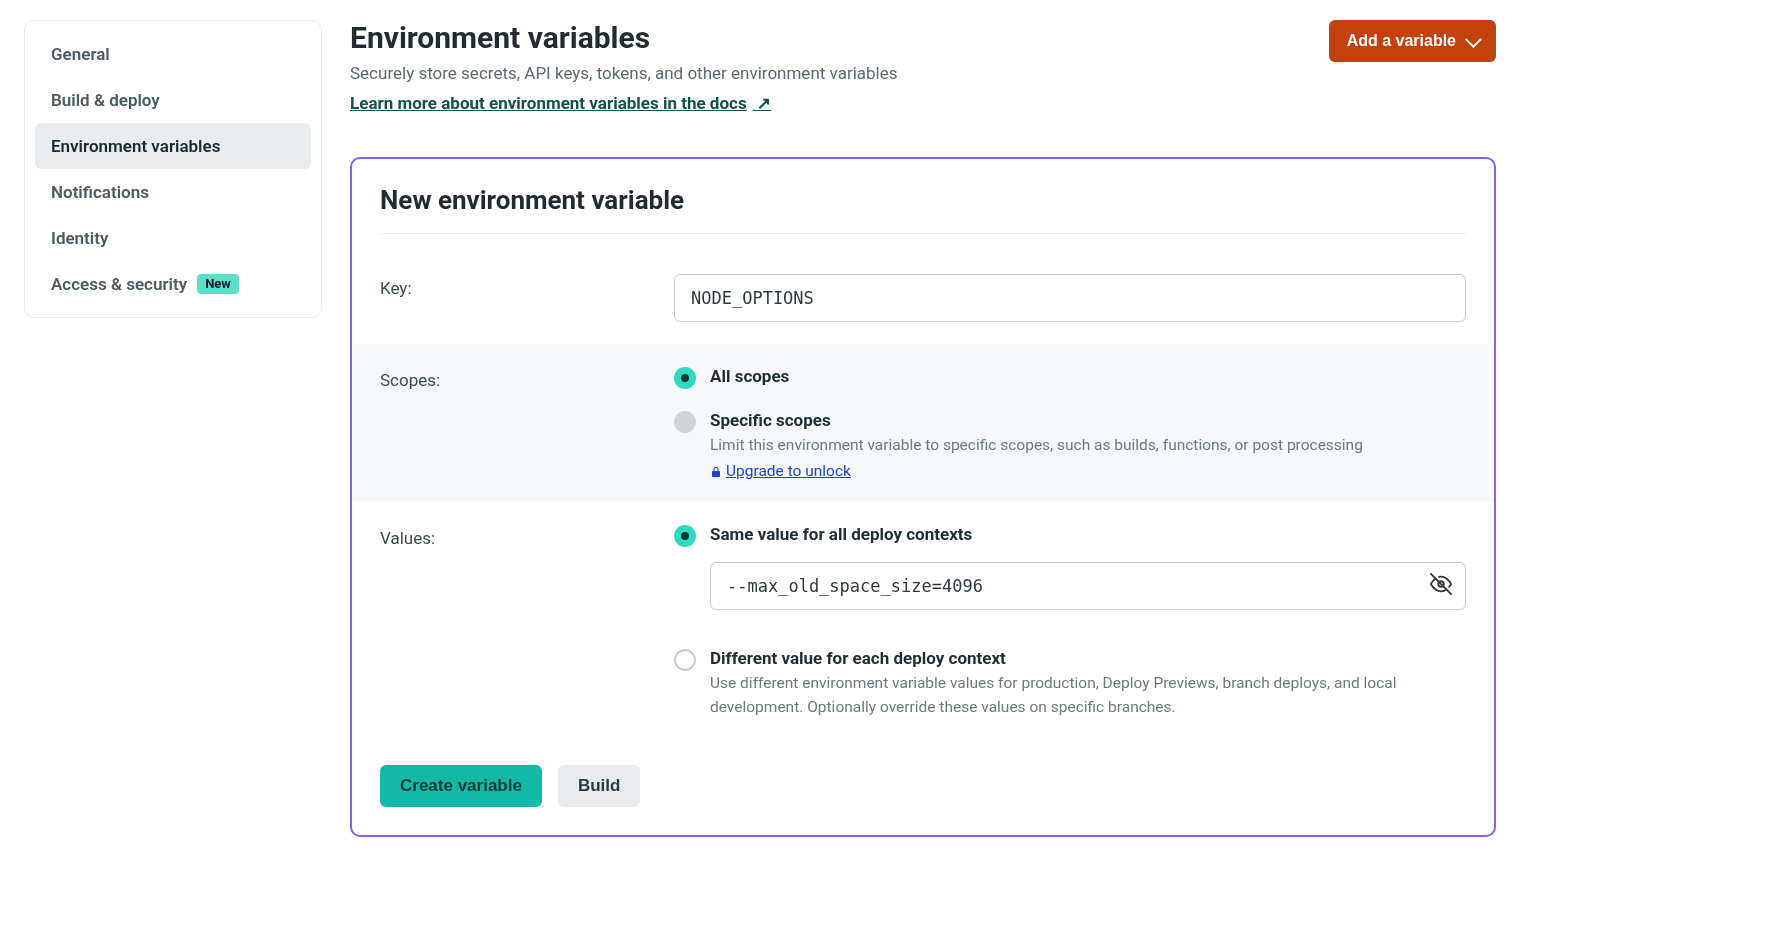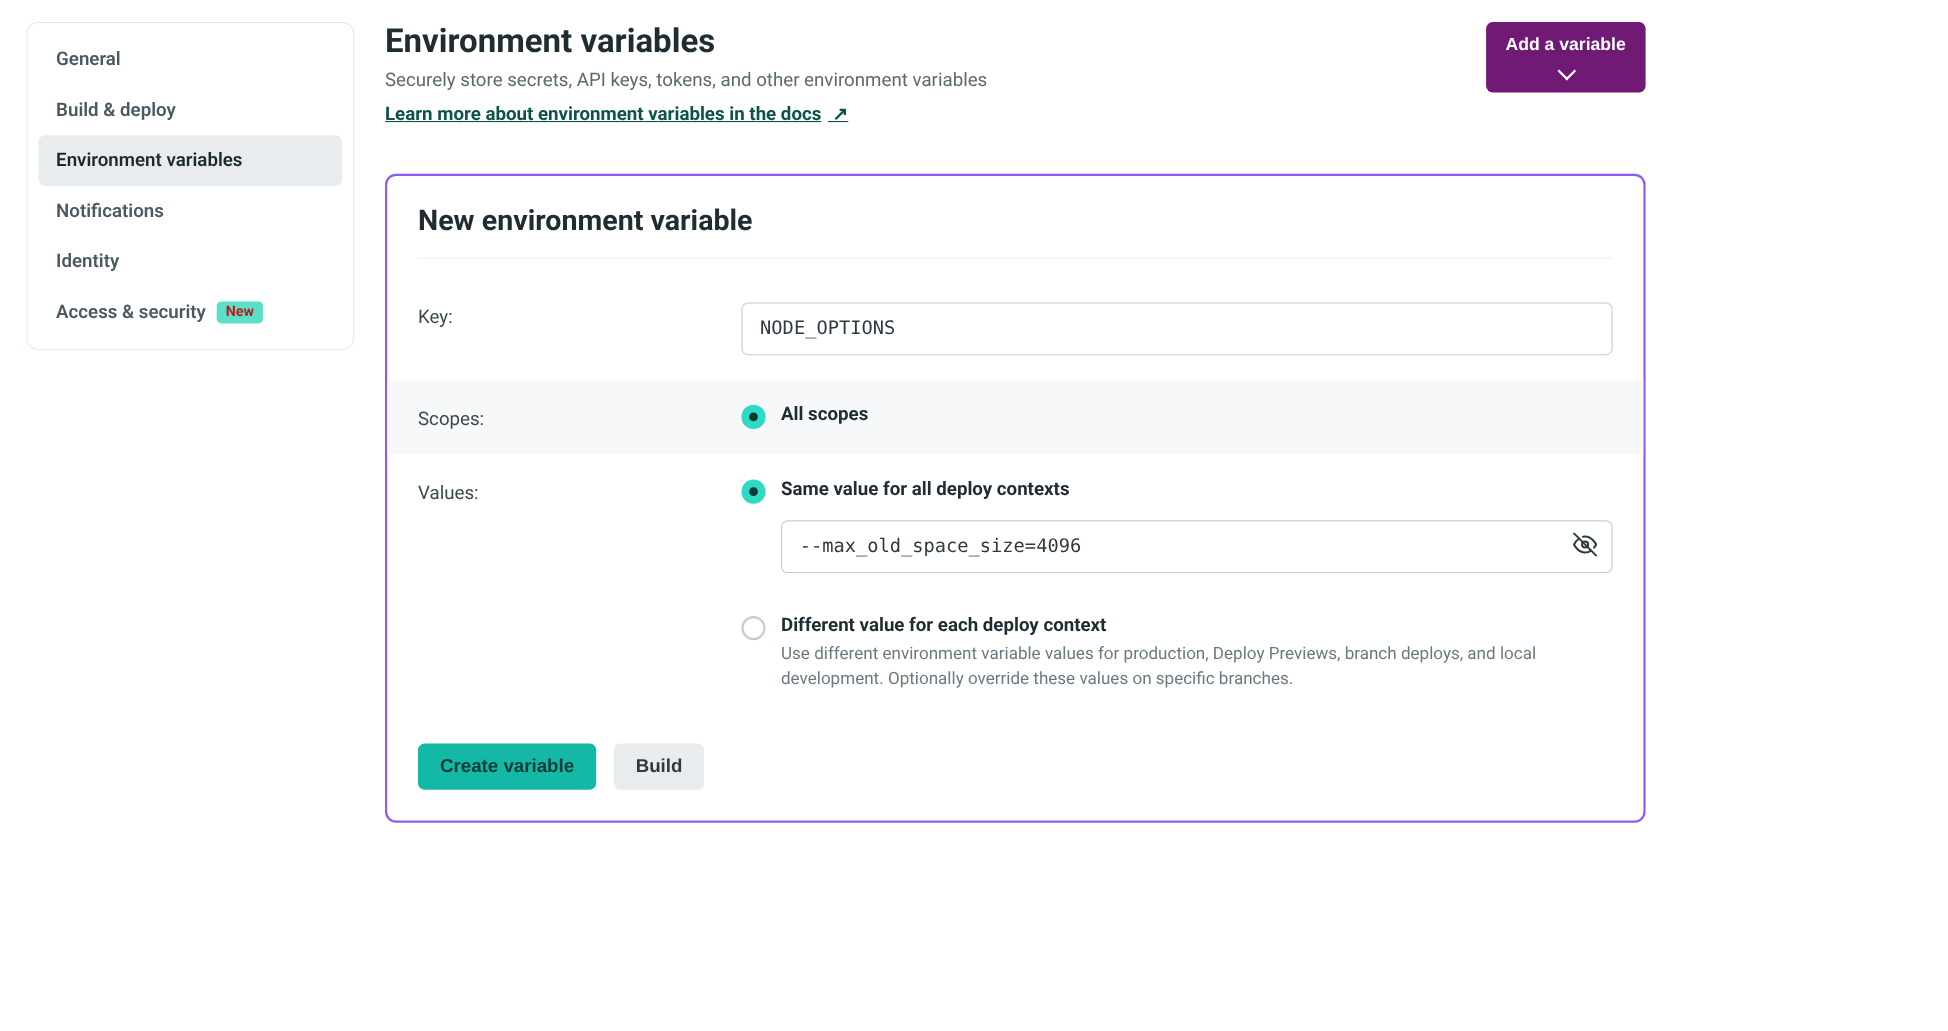--- a/index.html
+++ b/index.html
@@ -32,21 +32,21 @@
     cursor: pointer;
     display: flex;
     gap: 10px;
   }
   .sidebar-item.active {
     background: #e9ecee;
     color: #1a2a2f;
   }
   .badge-new {
     background: #5ae0c8;
-    color: #b91c1c;
+    color: #0f172a;
     font-size: 13px;
     font-weight: 700;
     padding: 2px 8px;
     border-radius: 4px;
   }
   
   .main { flex: 1; }
   .page-header {
     display: flex;
     justify-content: space-between;
@@ -67,33 +67,32 @@
   .learn-more {
     display: inline-block;
     font-size: 17px;
     font-weight: 700;
     color: #0c5349;
     text-decoration: underline;
     margin-bottom: 24px;
   }
   .learn-more .arrow { text-decoration: none; margin-left: 6px; }
   .btn-add {
-    background: #701a75;
+    background: #c2410c;
     color: #fff;
     border: none;
     border-radius: 6px;
     padding: 12px 18px;
     font-size: 16px;
     font-weight: 600;
     display: inline-flex;
     align-items: center;
     gap: 10px;
     cursor: pointer;
     white-space: nowrap;
-    flex-direction: column;
   }
   .chev-down {
     width: 12px; height: 12px;
     border-right: 2px solid #fff;
     border-bottom: 2px solid #fff;
     transform: rotate(45deg) translateY(-2px);
   }
   
   .card {
     border: 2px solid #8b5cf6;
@@ -278,20 +277,32 @@
         </div>
       </div>
 
       <div class="form-row alt">
         <div class="form-label">Scopes:</div>
         <div class="form-control">
           <div class="radio-option">
             <span class="radio-circle checked"></span>
             <div class="radio-body">
               <div class="radio-title">All scopes</div>
+            </div>
+          </div>
+          <div class="radio-option">
+            <span class="radio-circle disabled"></span>
+            <div class="radio-body">
+              <div class="radio-title">Specific scopes</div>
+              <div class="radio-desc">Limit this environment variable to specific scopes, such as builds, functions, or post processing</div>
+              <div style="margin-top:4px;">
+                <svg class="lock-icon" viewBox="0 0 24 24">
+                    <path fill="#1f3fd6" d="M12 2a5 5 0 0 0-5 5v3H6a2 2 0 0 0-2 2v8a2 2 0 0 0 2 2h12a2 2 0 0 0 2-2v-8a2 2 0 0 0-2-2h-1V7a5 5 0 0 0-5-5zm-3 5a3 3 0 1 1 6 0v3H9V7z"></path>
+                  </svg><a href="#" class="upgrade-link">Upgrade to unlock</a>
+              </div>
             </div>
           </div>
         </div>
       </div>
 
       <div class="form-row">
         <div class="form-label">Values:</div>
         <div class="form-control">
           <div class="radio-option" style="margin-bottom:0;">
             <span class="radio-circle checked"></span>

